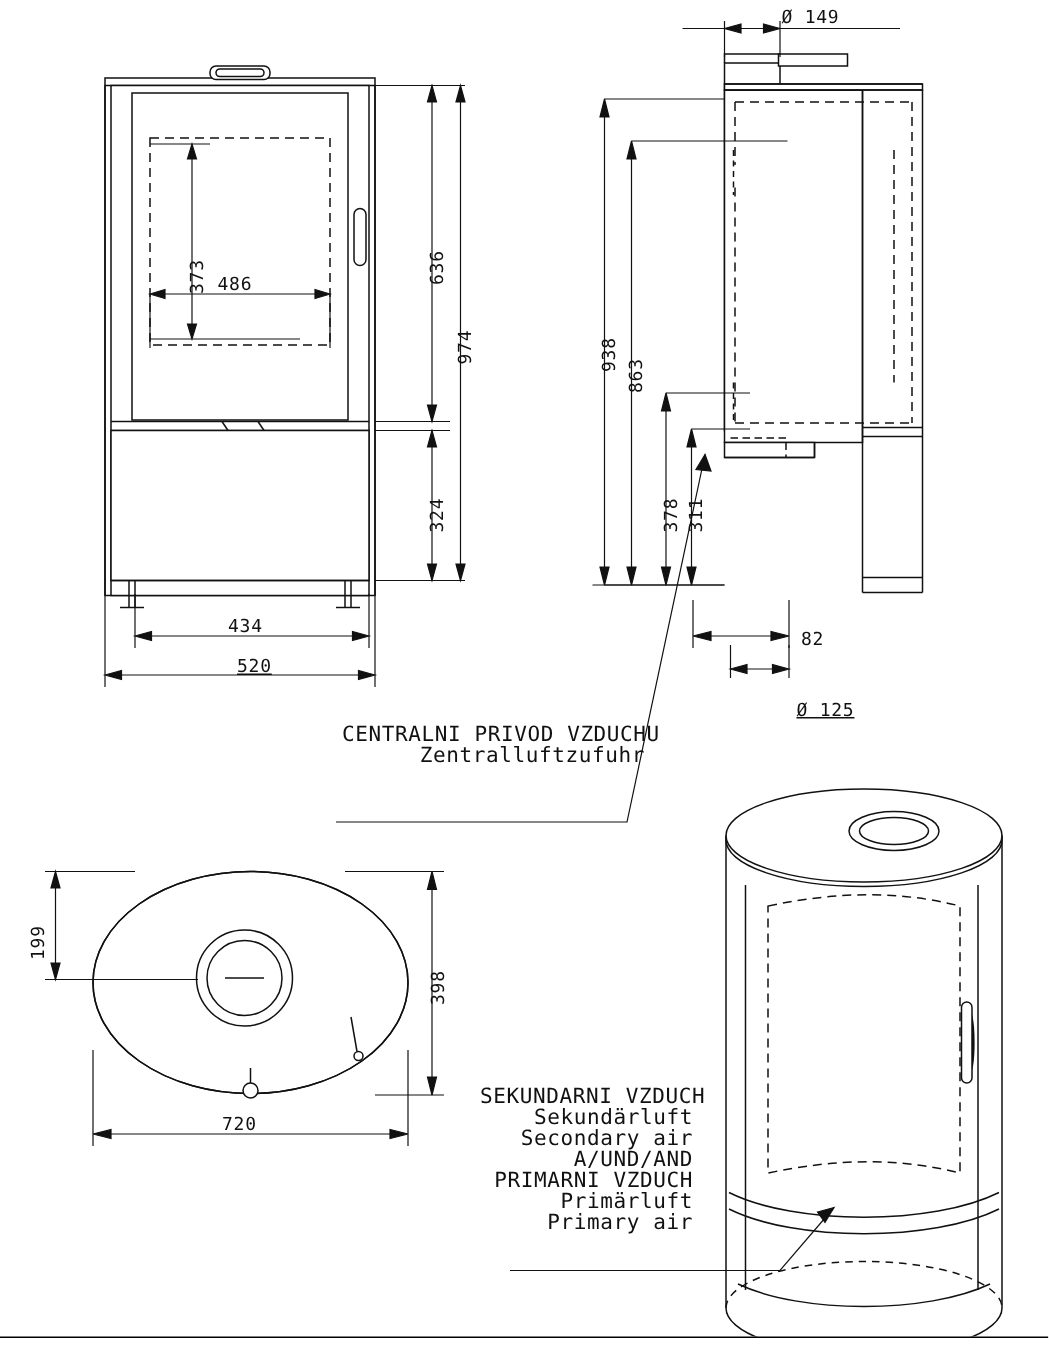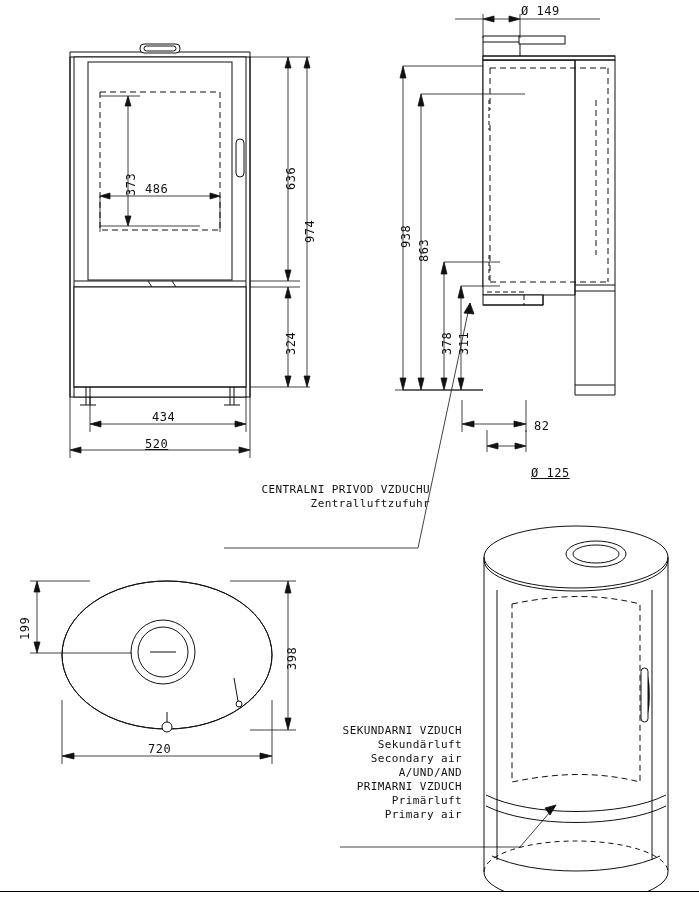--- a/index.html
+++ b/index.html
@@ -25,21 +25,21 @@
     white-space: nowrap;
     letter-spacing: 0.5px;
   }
   .dim-text.vert {
     transform-origin: left top;
     transform: rotate(-90deg);
   }
   .note {
     position: absolute;
     font-family: "DejaVu Sans Mono", monospace;
-    font-size: 11px;
+    font-size: 14px;
     color: #111111;
     white-space: nowrap;
     line-height: 14px;
     letter-spacing: 0.4px;
   }
   .note .line {
     display: block;
   }
   .note.right-align {
     text-align: right;
@@ -302,21 +302,21 @@
 
     </g>
   </svg>
 
   <div class="dim-text vert" style="left:124px; top:196px;">373</div>
   <div class="dim-text" style="left:145px; top:182px;">486</div>
   <div class="dim-text vert" style="left:284px; top:190px;">636</div>
   <div class="dim-text vert" style="left:303px; top:243px;">974</div>
   <div class="dim-text vert" style="left:284px; top:355px;">324</div>
   <div class="dim-text" style="left:152px; top:410px;">434</div>
-  <div class="dim-text" style="left:145px; top:437px;text-decoration:underline;">520</div>
+  <div class="dim-text" style="left:158px; top:437px;text-decoration:underline;">520</div>
 
   <div class="dim-text" style="left:521px; top:4px;">Ø 149</div>
   <div class="dim-text vert" style="left:399px; top:248px;">938</div>
   <div class="dim-text vert" style="left:417px; top:262px;">863</div>
   <div class="dim-text vert" style="left:440px; top:355px;">378</div>
   <div class="dim-text vert" style="left:457px; top:355px;">311</div>
   <div class="dim-text" style="left:534px; top:400px;margin-top:19px;">82</div>
   <div class="dim-text" style="left:531px; top:466px;text-decoration:underline;">Ø 125</div>
 
   <div class="dim-text vert" style="left:18px; top:640px;">199</div>

